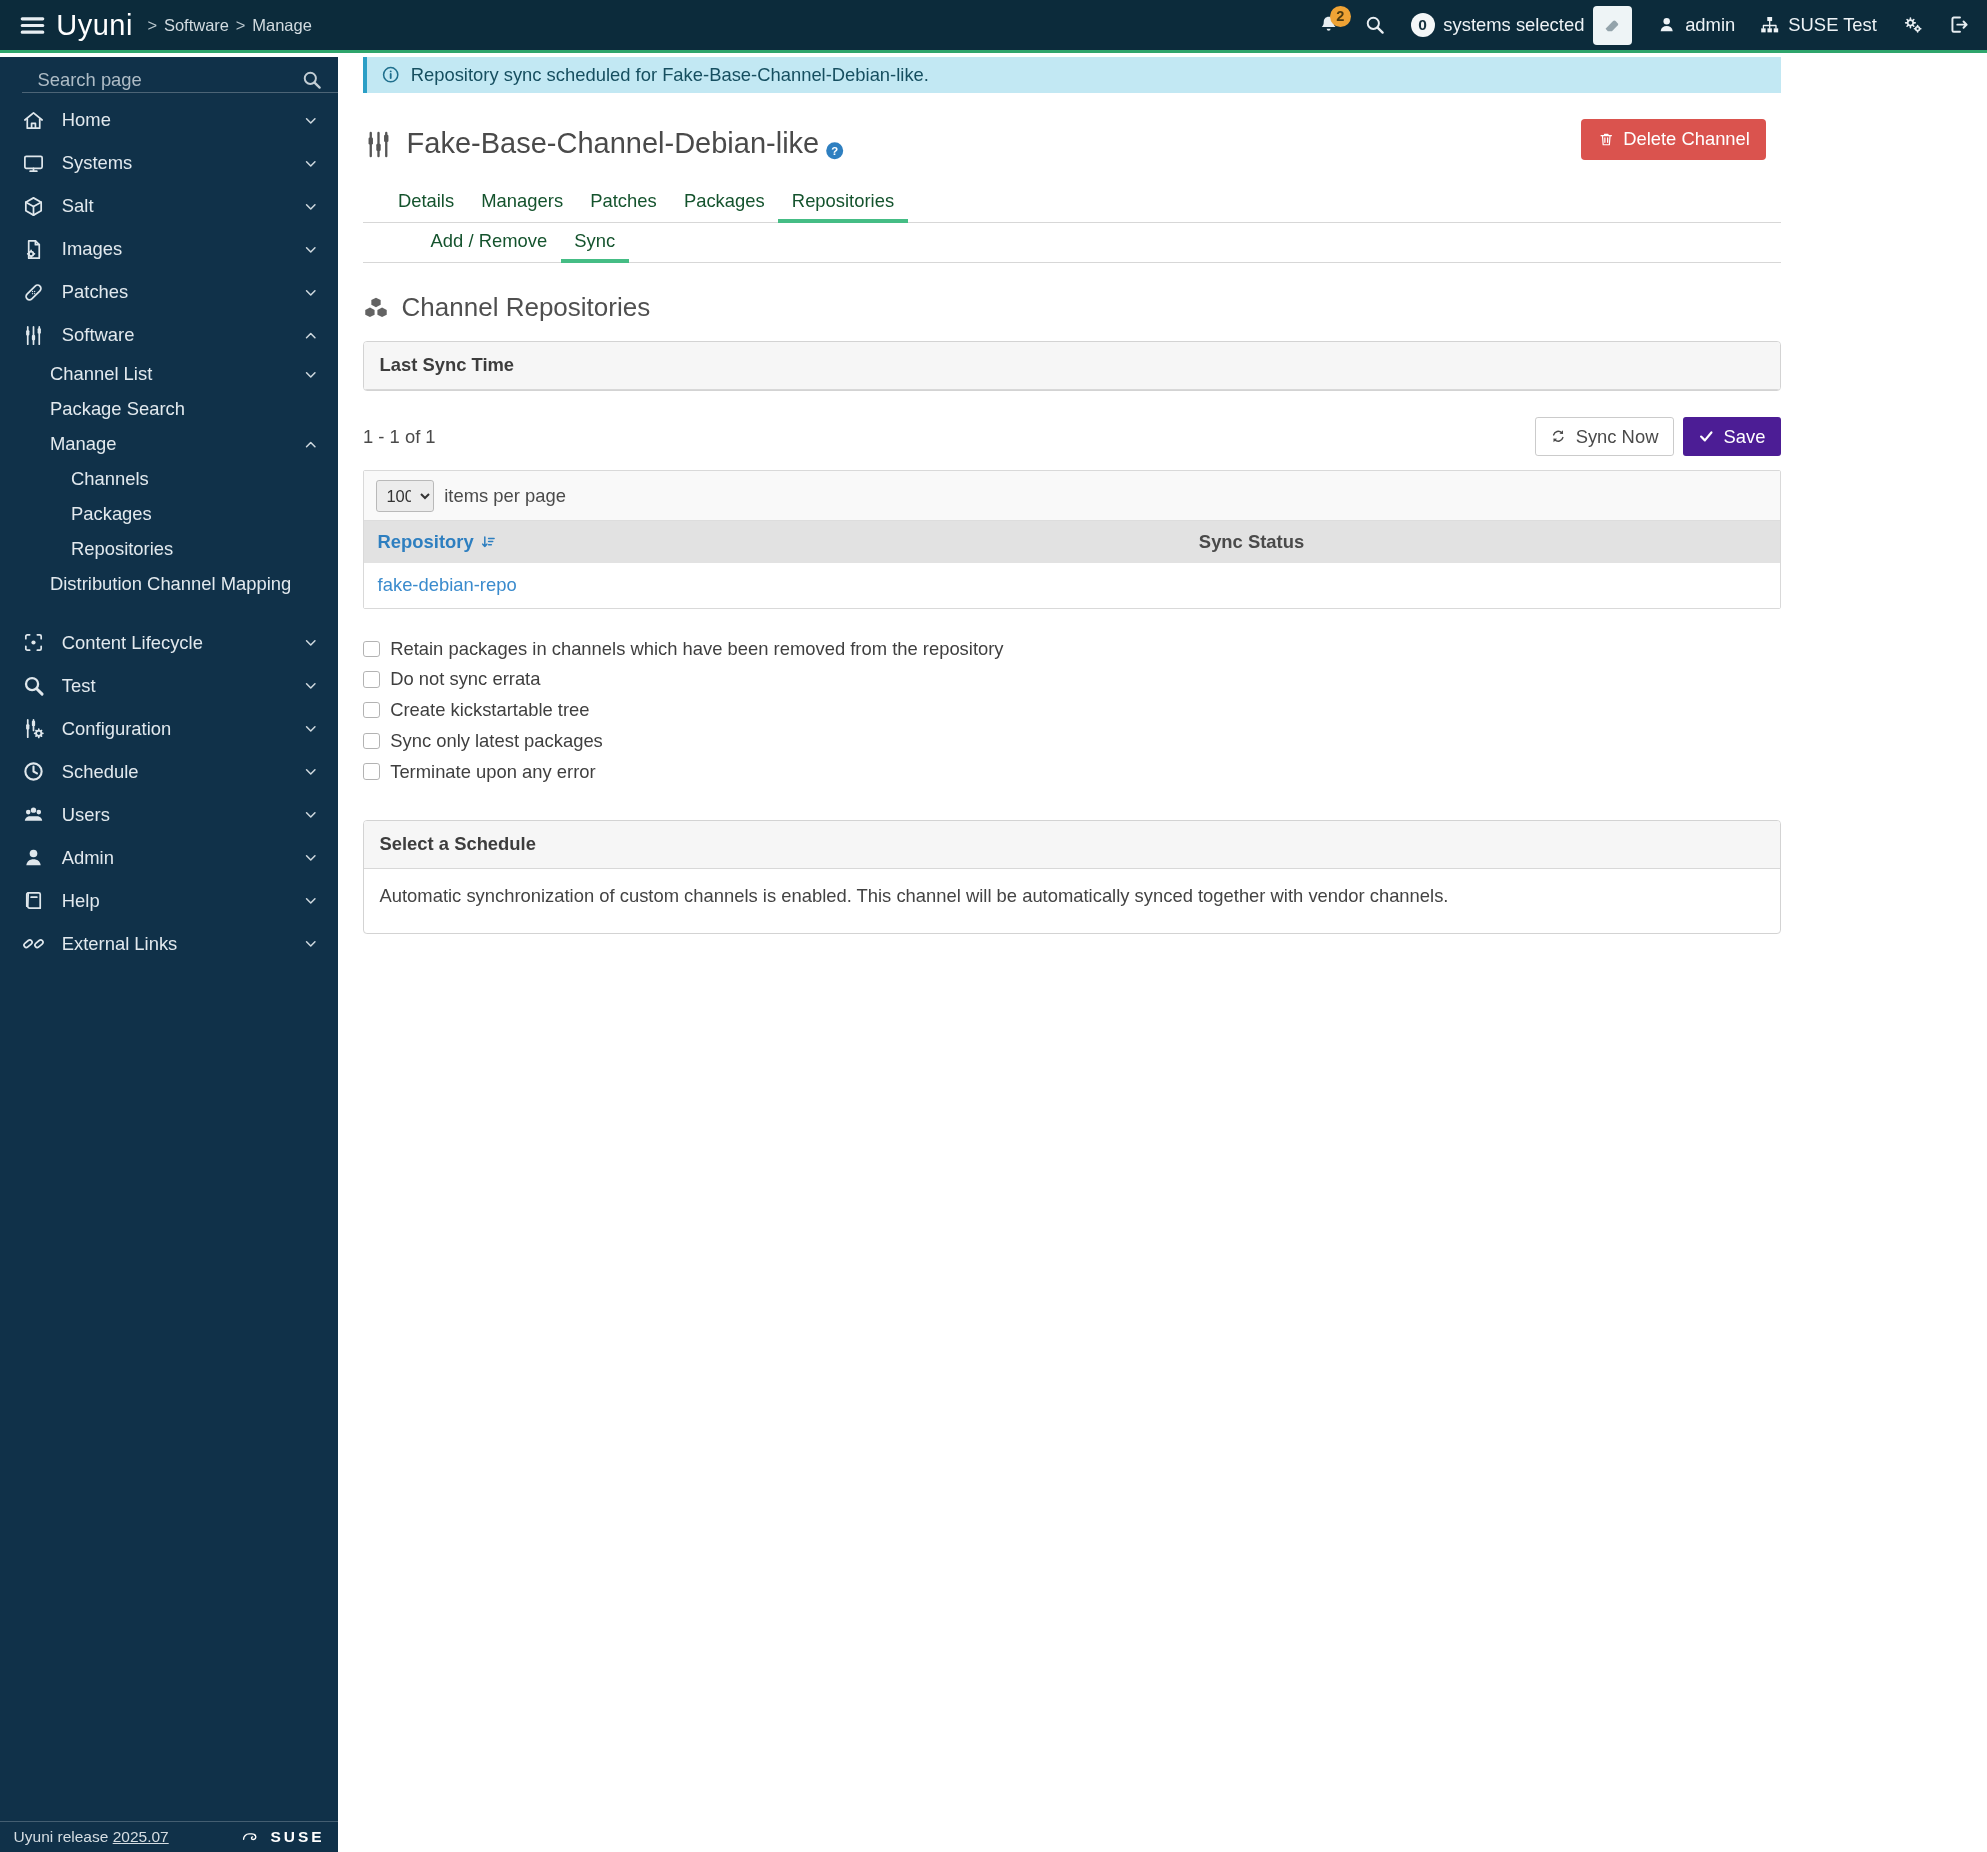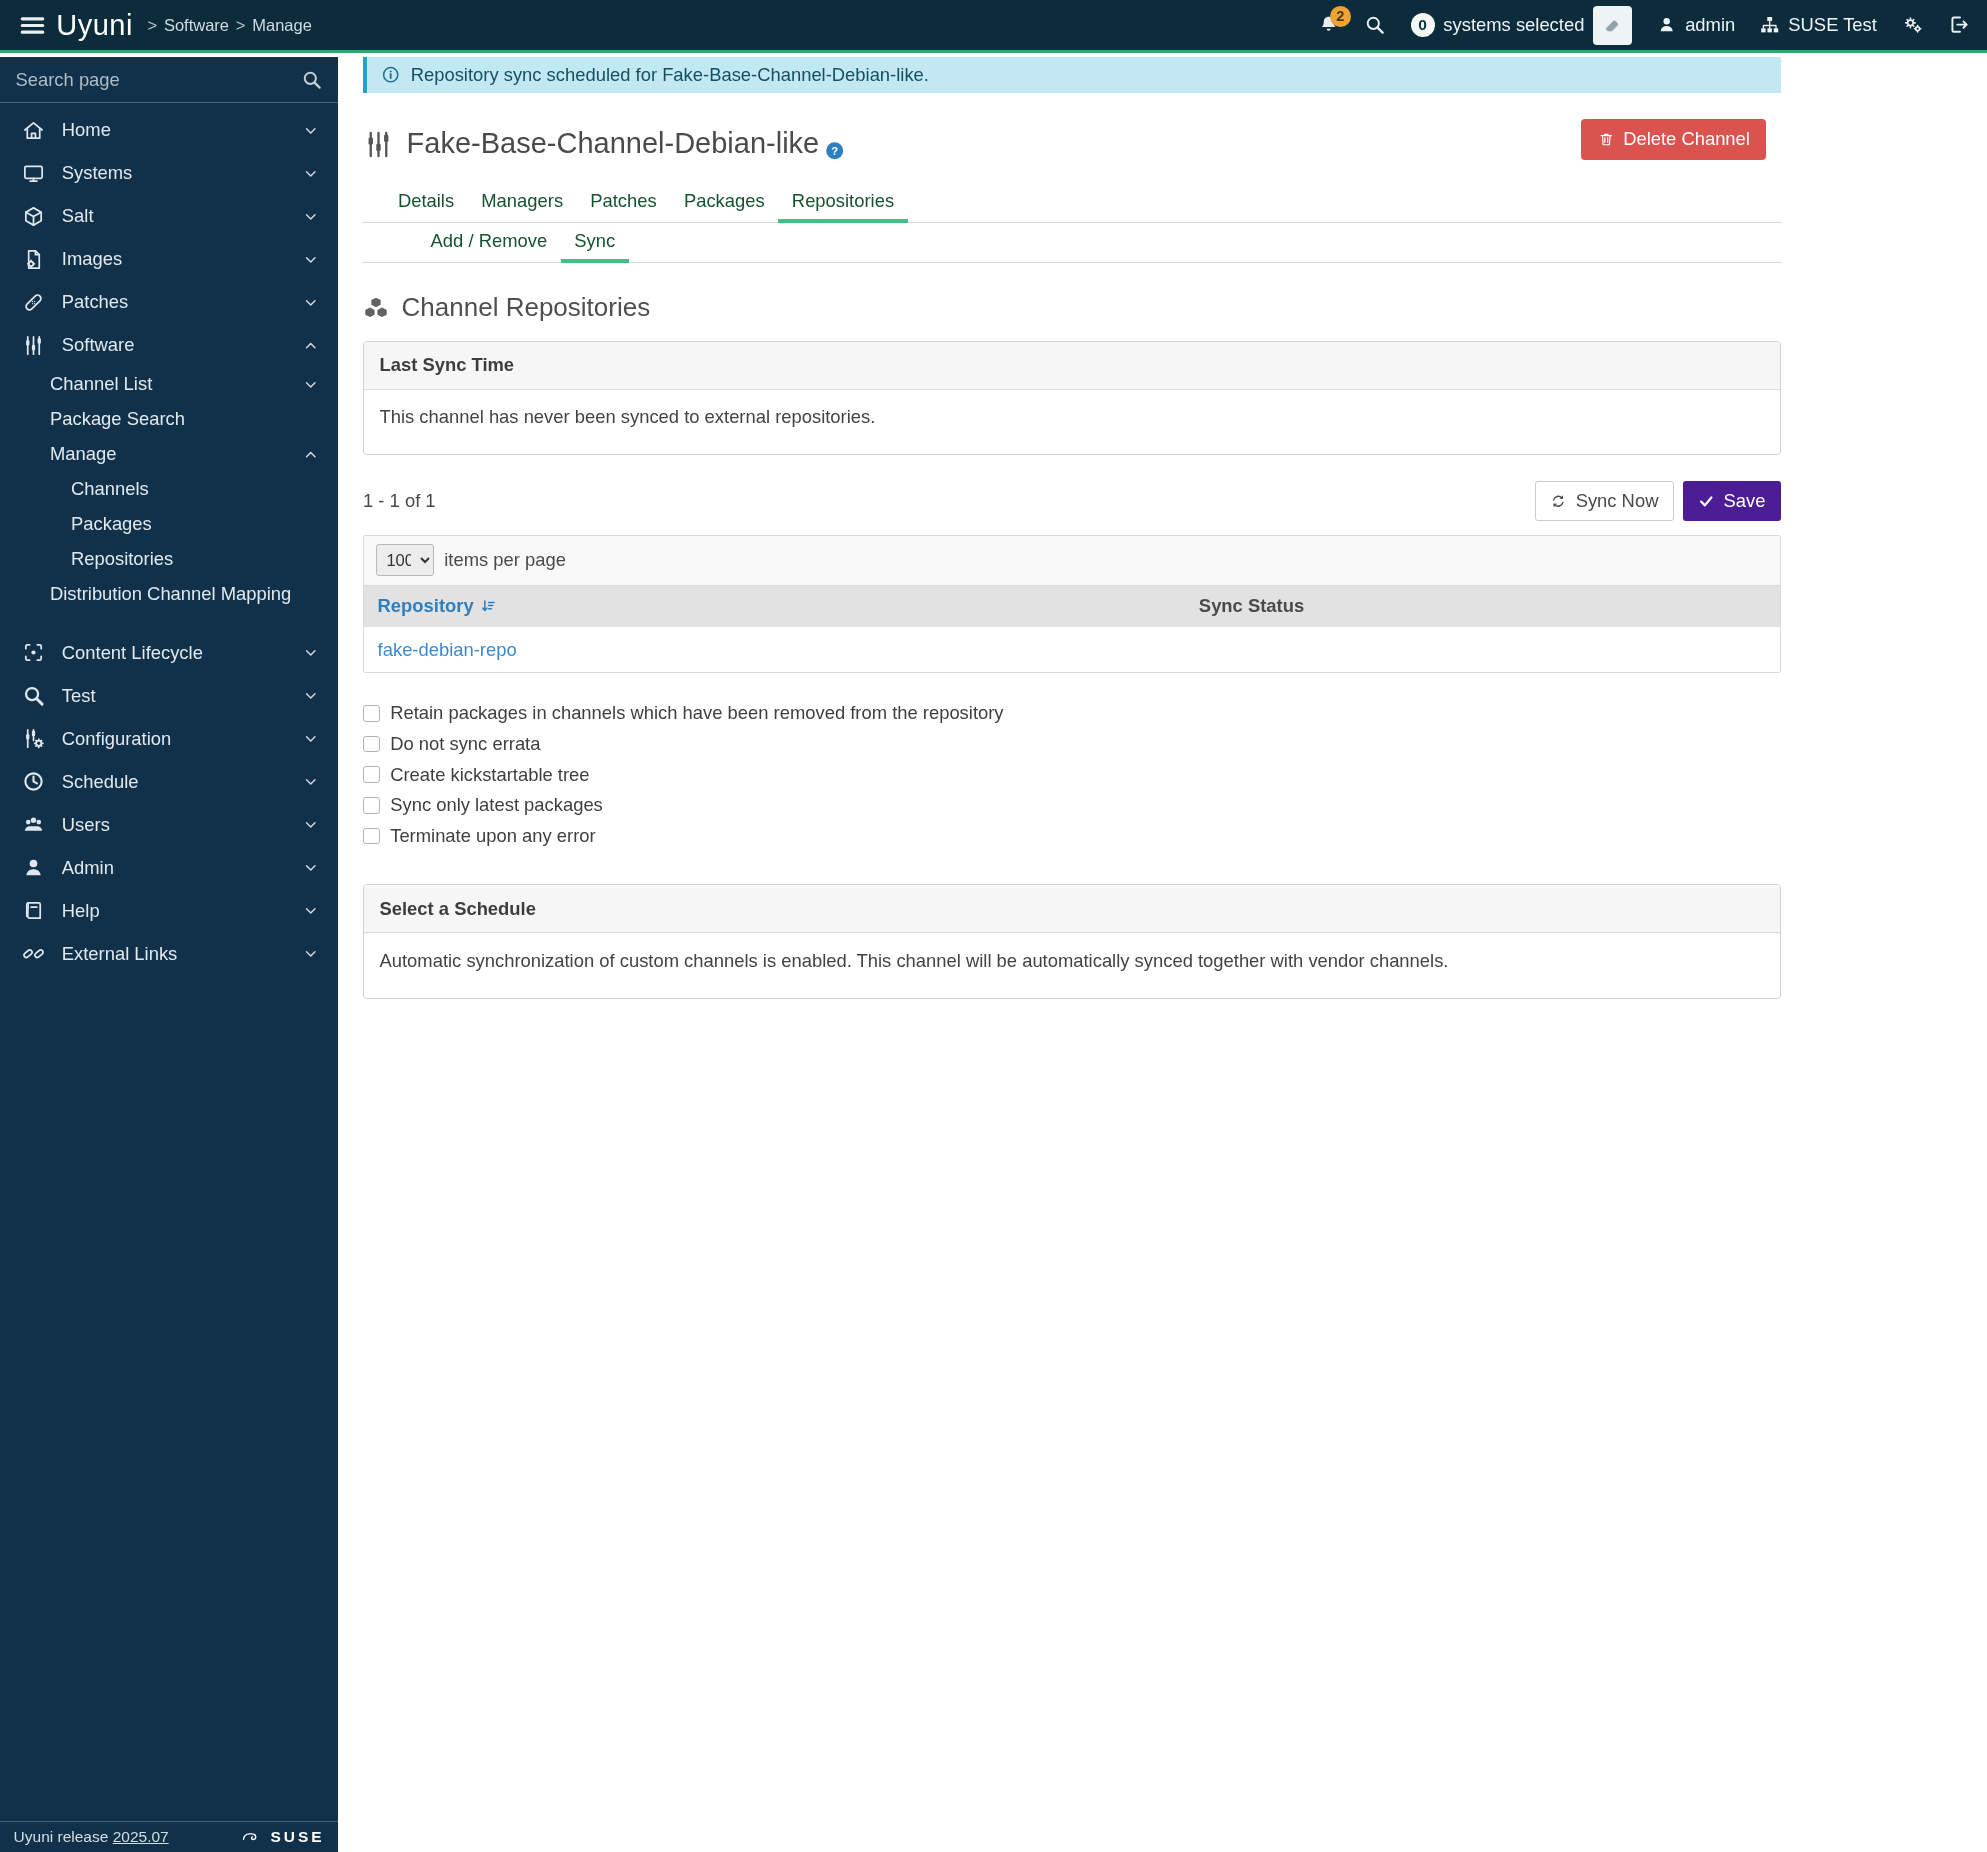--- a/index.html
+++ b/index.html
@@ -44,21 +44,21 @@
   }
   .clear-btn svg { width: 21.3px; height: 21.3px; }
   .tb-user, .tb-org { display: flex; align-items: center; gap: 8.7px; color: #eef3f6; cursor: pointer; }
   .tb-user svg, .tb-org svg { width: 19.4px; height: 19.4px; }
 
   
   .sidebar {
     position: absolute; top: 57px; left: 0; width: 338px; bottom: 0;
     background: #103149; color: #e2e9ee; z-index: 10;
   }
-  .sidebar-search { position: relative; border-bottom: 1px solid rgba(255,255,255,.25); padding: 11.6px 15.5px; height: 46px; }
+  .sidebar-search { position: relative; border-bottom: 1px solid rgba(255,255,255,.25); padding: 11.6px 15.5px; height: 36px; margin-left: 22px; }
   .sidebar-search input {
     width: 281px; background: transparent; border: none; outline: none;
     color: #fff; font-size: 18.4px; font-family: "Liberation Sans", sans-serif;
   }
   .sidebar-search input::placeholder { color: #aebcc6; }
   .search-ic { position: absolute; right: 15.5px; top: 11.6px; color: #c3ced5; }
   .search-ic svg { width: 21.3px; height: 21.3px; }
   .side-nav { padding-top: 5.8px; }
   .side-item { display: flex; align-items: center; height: 43px; padding: 0 19.4px 0 21.3px; font-size: 18.4px; cursor: pointer; }
   .side-item.sub { height: 35px; }
@@ -551,21 +551,20 @@
             <path d="M6.4 11.6l4.3 2.2v4.4l-4.3 2.2-4.3-2.2v-4.4z"></path>
             <path d="M17.6 11.6l4.3 2.2v4.4l-4.3 2.2-4.3-2.2v-4.4z"></path>
           </g>
         </svg>
       </span>
     <span>Channel Repositories</span>
   </h2>
 
   <section class="panel">
     <div class="panel-header">Last Sync Time</div>
-    <div class="panel-body">This channel has never been synced to external repositories.</div>
   </section>
 
   <div class="toolbar-row">
     <span class="pagination-info">1 - 1 of 1</span>
     <div class="toolbar-buttons">
       <button class="btn btn-default">
         <span>
             <svg viewBox="0 0 24 24" fill="none" stroke="currentColor" stroke-width="1.8" stroke-linecap="round" stroke-linejoin="round">
               <path d="M5.3 10a7 7 0 0 1 11.7-3.1" stroke-width="2.2"></path>
               <polygon points="18.8,3.2 19,8.6 13.7,8.2" fill="currentColor" stroke="none"></polygon>

